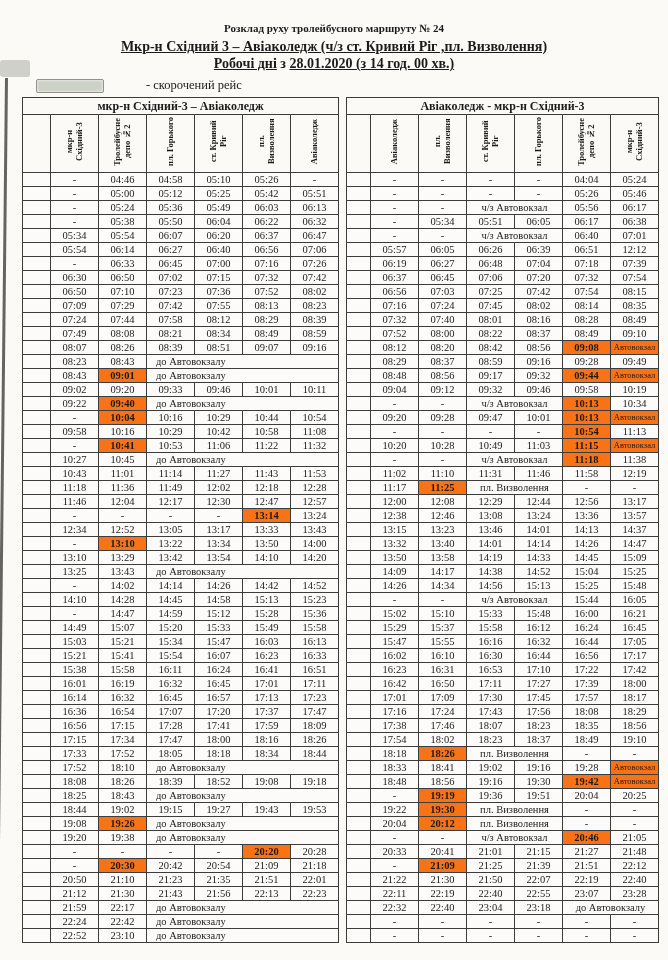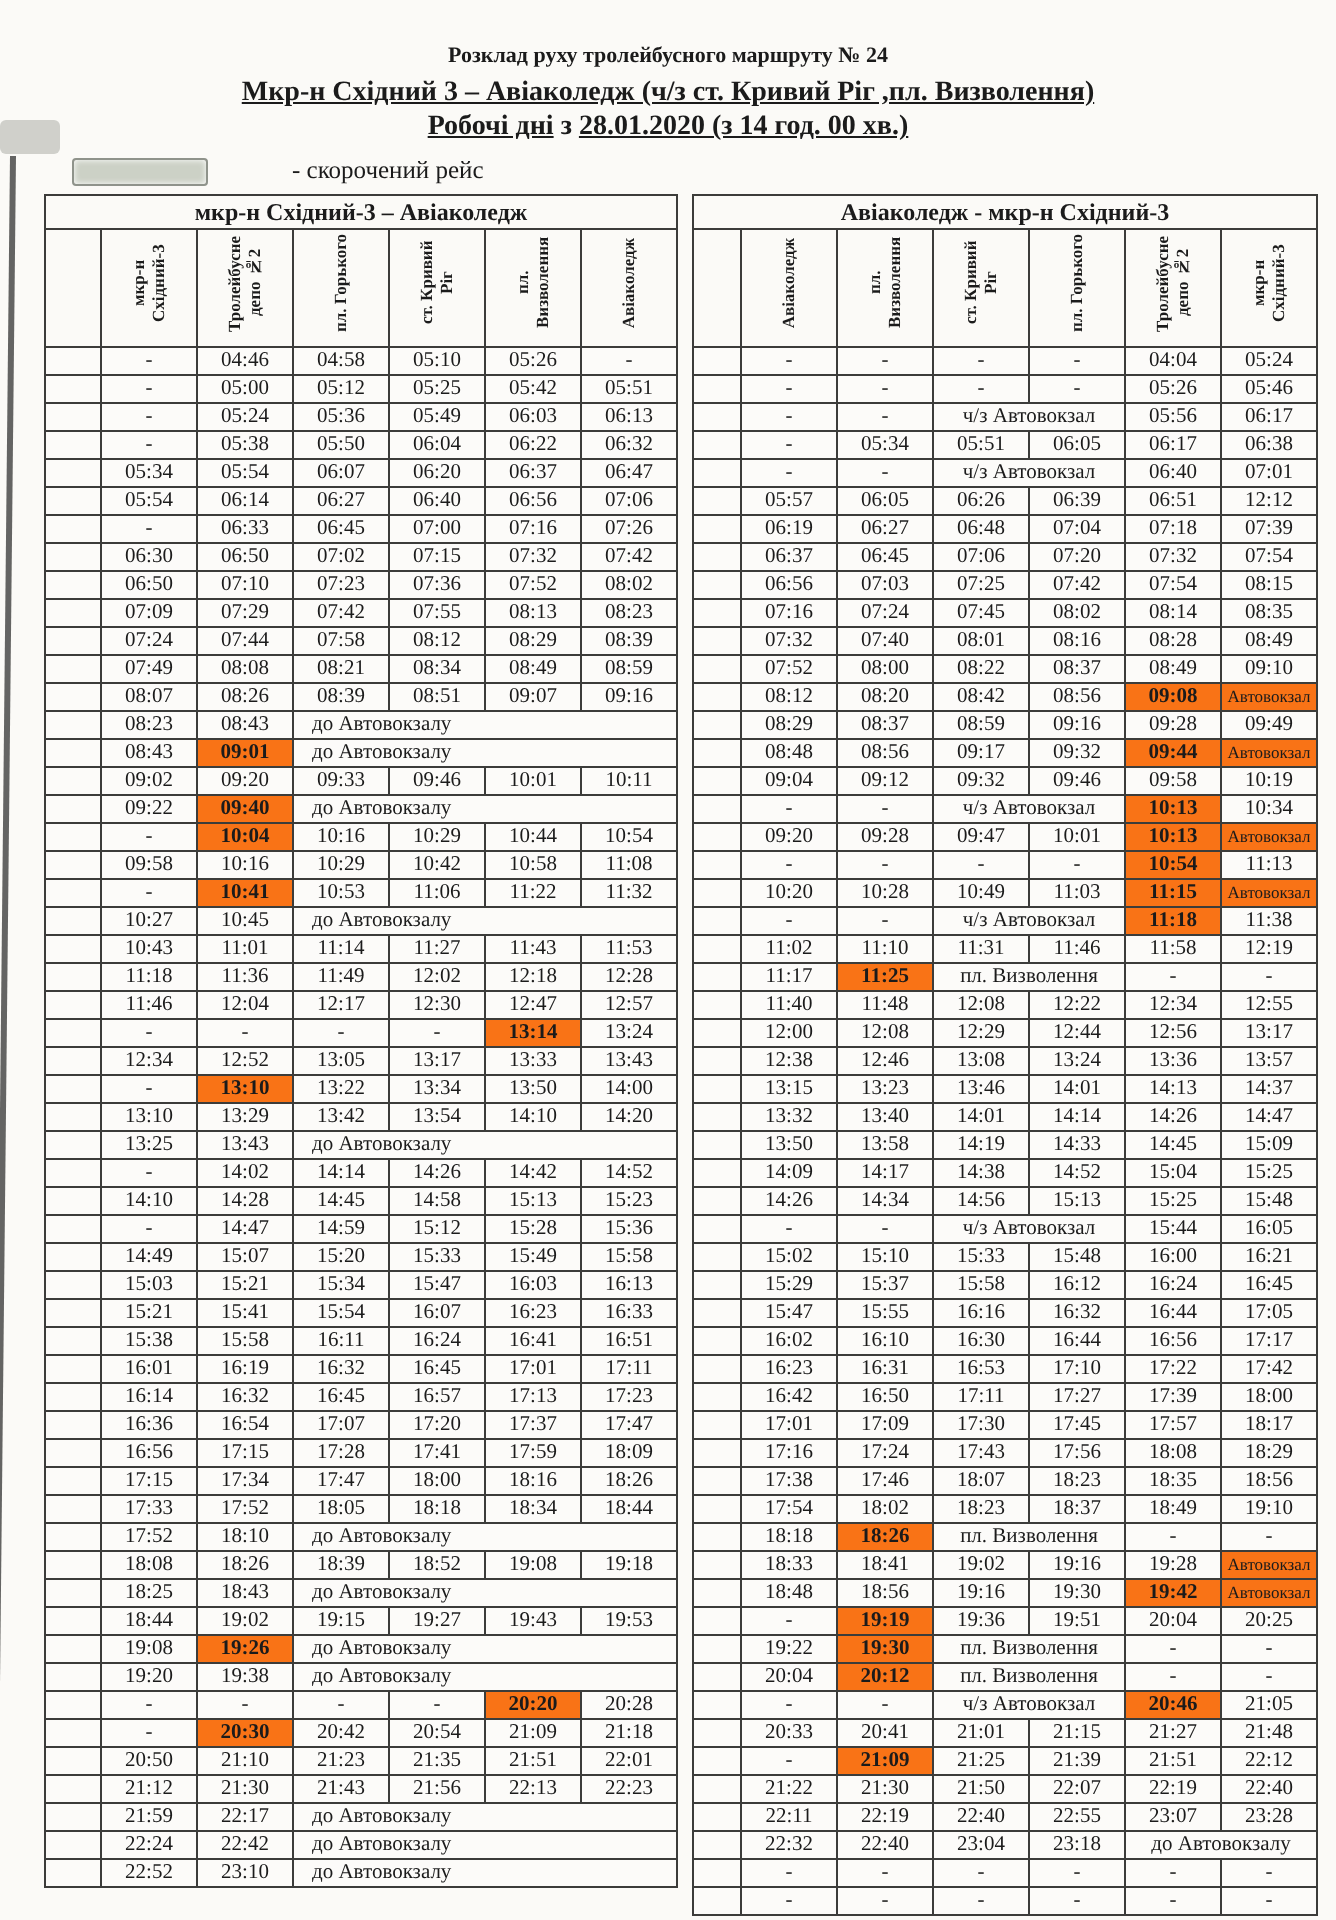--- a/index.html
+++ b/index.html
@@ -772,29 +772,20 @@
         <tr>
           <td class="mark"></td>
           <td>11:17</td>
           <td class="b hl">11:25</td>
           <td colspan="2" class="">пл. Визволення</td>
           <td>-</td>
           <td>-</td>
         </tr>
         <tr>
           <td class="mark"></td>
-          <td>11:40</td>
-          <td>11:48</td>
-          <td>12:08</td>
-          <td>12:22</td>
-          <td>12:34</td>
-          <td>12:55</td>
-        </tr>
-        <tr>
-          <td class="mark"></td>
           <td>12:00</td>
           <td>12:08</td>
           <td>12:29</td>
           <td>12:44</td>
           <td>12:56</td>
           <td>13:17</td>
         </tr>
         <tr>
           <td class="mark"></td>
           <td>12:38</td>

